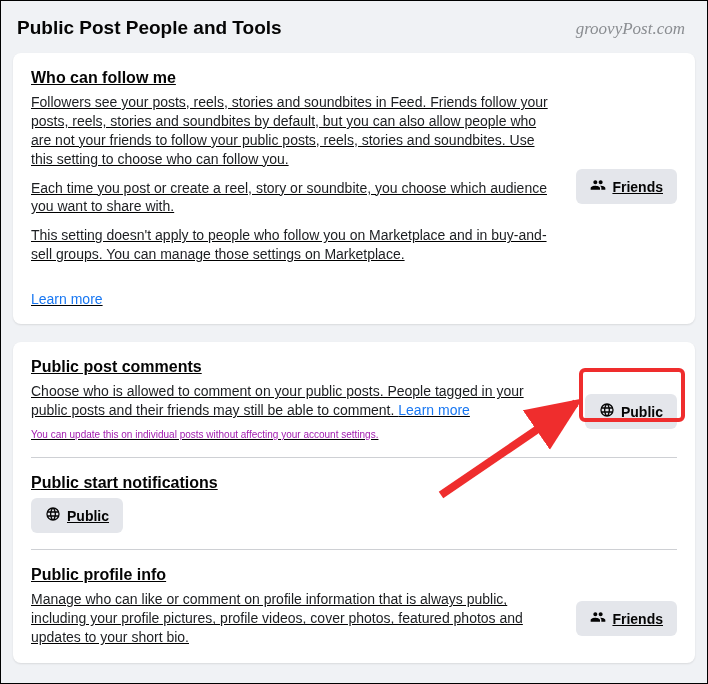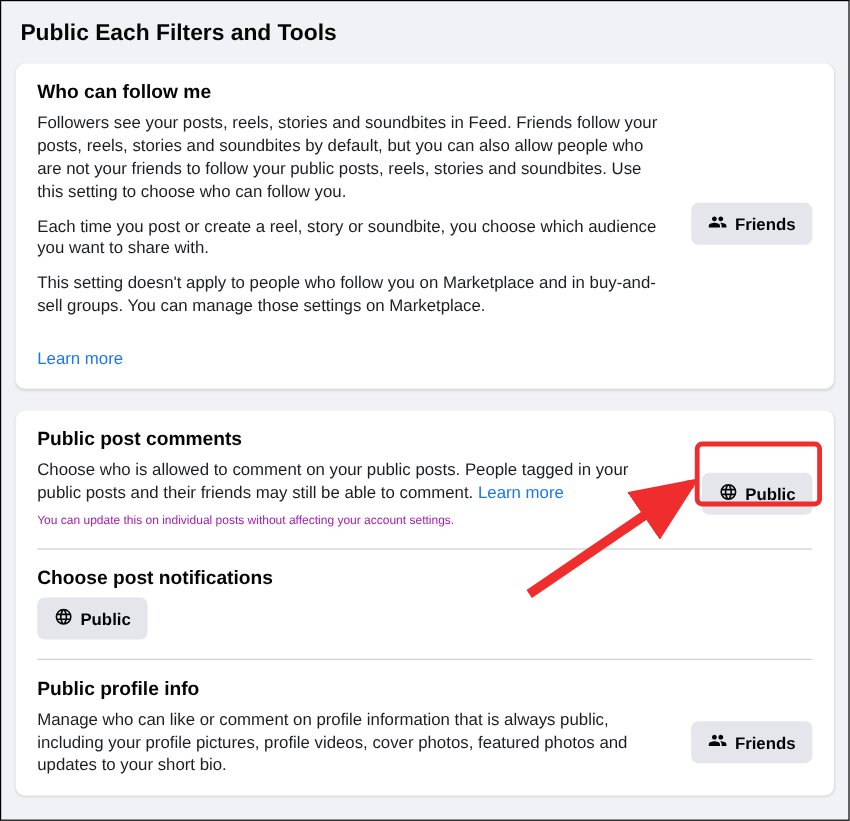--- a/index.html
+++ b/index.html
@@ -32,20 +32,21 @@
       font-family: Georgia, "Times New Roman", serif;
       font-size: 17px;
       font-style: italic;
     }
     .card {
       background: #fff;
       border-radius: 8px;
       box-shadow: 0 1px 2px rgba(0,0,0,0.1);
       padding: 16px 18px;
       margin-bottom: 18px;
+      text-decoration: underline;
     }
     .section-title {
       font-size: 16px;
       font-weight: 600;
       color: #050505;
       margin-bottom: 6px;
     }
     .row {
       display: flex;
       align-items: center;
@@ -109,21 +110,22 @@
       font-size: 10px;
       color: #a21caf;
       line-height: 1.35;
       margin-top: 8px;
     }
   </style>
 </head>
 <body>
 
 <div class="frame">
-  <h1 class="page-title">Public Each Filters and Tools</h1>
+  <div class="watermark">groovyPost.com</div>
+  <h1 class="page-title">Public Post People and Tools</h1>
 
   <div class="card">
     <div class="section-title">Who can follow me</div>
     <div class="row">
       <div class="row-body desc">
         <p>Followers see your posts, reels, stories and soundbites in Feed. Friends follow your posts, reels, stories and soundbites by default, but you can also allow people who are not your friends to follow your public posts, reels, stories and soundbites. Use this setting to choose who can follow you.</p>
         <p>Each time you post or create a reel, story or soundbite, you choose which audience you want to share with.</p>
         <p>This setting doesn't apply to people who follow you on Marketplace and in buy-and-sell groups. You can manage those settings on Marketplace.</p>
       </div>
       <button class="value-btn">
@@ -158,21 +160,21 @@
               </svg>
           </span>
           <span>Public</span>
         </button>
       </div>
     </div>
 
     <hr class="divider">
 
     <div>
-      <div class="section-title">Choose post notifications</div>
+      <div class="section-title">Public start notifications</div>
       <div class="row">
         <button class="value-btn">
           <span>
             <svg viewBox="0 0 24 24">
                 <path d="M12 2a10 10 0 1 0 .001 20.001A10 10 0 0 0 12 2zm6.93 6h-2.96a15.6 15.6 0 0 0-1.38-3.56A8.03 8.03 0 0 1 18.93 8zM12 4c.83 1.2 1.48 2.53 1.91 4h-3.82C10.52 6.53 11.17 5.2 12 4zM4.26 14a8.1 8.1 0 0 1 0-4h3.38a16.7 16.7 0 0 0 0 4H4.26zm.81 2h2.96c.32 1.25.78 2.45 1.38 3.56A8.03 8.03 0 0 1 5.07 16zm2.96-8H5.07a8.03 8.03 0 0 1 4.34-3.56A15.6 15.6 0 0 0 8.03 8zM12 20c-.83-1.2-1.48-2.53-1.91-4h3.82c-.43 1.47-1.08 2.8-1.91 4zm2.34-6H9.66a14.7 14.7 0 0 1 0-4h4.68a14.7 14.7 0 0 1 0 4zm.25 5.56c.6-1.11 1.06-2.31 1.38-3.56h2.96a8.03 8.03 0 0 1-4.34 3.56zM16.36 14a16.7 16.7 0 0 0 0-4h3.38a8.1 8.1 0 0 1 0 4h-3.38z"></path>
               </svg>
           </span>
           <span>Public</span>
         </button>
       </div>

